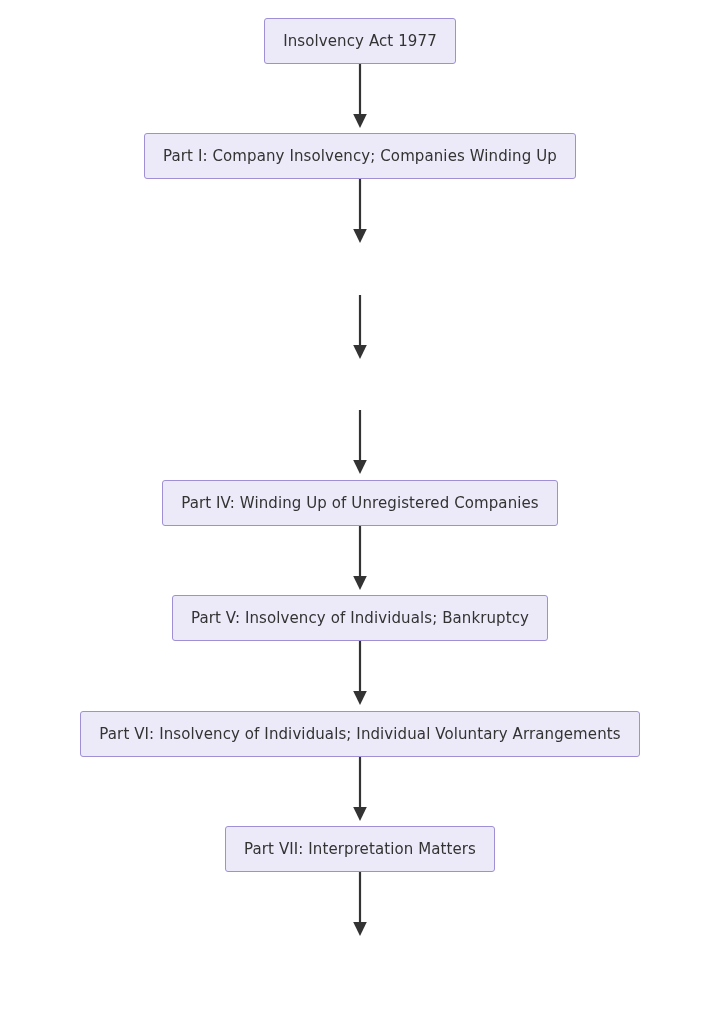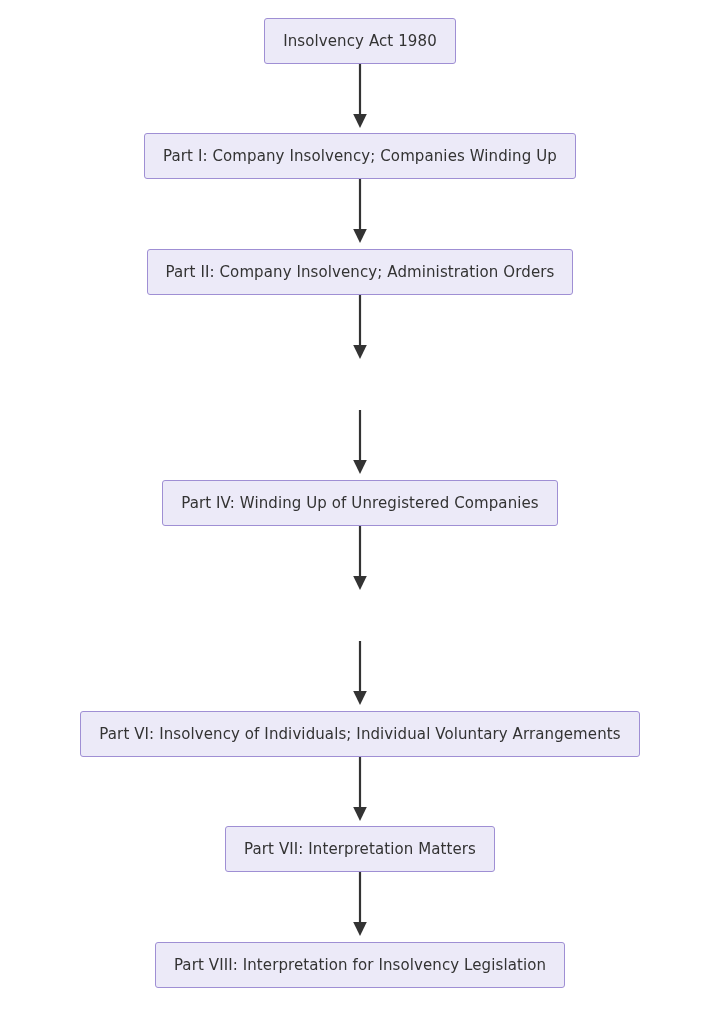--- a/index.html
+++ b/index.html
@@ -55,42 +55,39 @@
     display: block;
     overflow: visible;
   }
 </style>
 </head>
 <body>
 
 <div id="flowchart">
 
   <div class="node-row" style="top:18px;">
-    <div class="node">Insolvency Act 1980</div>
+    <div class="node">Insolvency Act 1977</div>
   </div>
   <div class="edge" style="top:64px;">
     <svg width="20" height="66" viewBox="0 0 20 66" aria-hidden="true">
       <line x1="10" y1="0" x2="10" y2="52" stroke="#333333" stroke-width="2.2"></line>
       <polygon points="10,64 3.2,50 16.8,50" fill="#333333"></polygon>
     </svg>
   </div>
 
   <div class="node-row" style="top:133px;">
     <div class="node">Part I: Company Insolvency; Companies Winding Up</div>
   </div>
   <div class="edge" style="top:179px;">
     <svg width="20" height="66" viewBox="0 0 20 66" aria-hidden="true">
       <line x1="10" y1="0" x2="10" y2="52" stroke="#333333" stroke-width="2.2"></line>
       <polygon points="10,64 3.2,50 16.8,50" fill="#333333"></polygon>
     </svg>
   </div>
 
-  <div class="node-row" style="top:249px;">
-    <div class="node">Part II: Company Insolvency; Administration Orders</div>
-  </div>
   <div class="edge" style="top:295px;">
     <svg width="20" height="66" viewBox="0 0 20 66" aria-hidden="true">
       <line x1="10" y1="0" x2="10" y2="52" stroke="#333333" stroke-width="2.2"></line>
       <polygon points="10,64 3.2,50 16.8,50" fill="#333333"></polygon>
     </svg>
   </div>
 
   <div class="edge" style="top:410px;">
     <svg width="20" height="66" viewBox="0 0 20 66" aria-hidden="true">
       <line x1="10" y1="0" x2="10" y2="52" stroke="#333333" stroke-width="2.2"></line>
@@ -101,20 +98,23 @@
   <div class="node-row" style="top:480px;">
     <div class="node">Part IV: Winding Up of Unregistered Companies</div>
   </div>
   <div class="edge" style="top:526px;">
     <svg width="20" height="66" viewBox="0 0 20 66" aria-hidden="true">
       <line x1="10" y1="0" x2="10" y2="52" stroke="#333333" stroke-width="2.2"></line>
       <polygon points="10,64 3.2,50 16.8,50" fill="#333333"></polygon>
     </svg>
   </div>
 
+  <div class="node-row" style="top:595px;">
+    <div class="node">Part V: Insolvency of Individuals; Bankruptcy</div>
+  </div>
   <div class="edge" style="top:641px;">
     <svg width="20" height="66" viewBox="0 0 20 66" aria-hidden="true">
       <line x1="10" y1="0" x2="10" y2="52" stroke="#333333" stroke-width="2.2"></line>
       <polygon points="10,64 3.2,50 16.8,50" fill="#333333"></polygon>
     </svg>
   </div>
 
   <div class="node-row" style="top:711px;align-items:flex-end;">
     <div class="node">Part VI: Insolvency of Individuals; Individual Voluntary Arrangements</div>
   </div>
@@ -128,17 +128,14 @@
   <div class="node-row" style="top:826px;">
     <div class="node">Part VII: Interpretation Matters</div>
   </div>
   <div class="edge" style="top:872px;">
     <svg width="20" height="66" viewBox="0 0 20 66" aria-hidden="true">
       <line x1="10" y1="0" x2="10" y2="52" stroke="#333333" stroke-width="2.2"></line>
       <polygon points="10,64 3.2,50 16.8,50" fill="#333333"></polygon>
     </svg>
   </div>
 
-  <div class="node-row" style="top:942px;">
-    <div class="node">Part VIII: Interpretation for Insolvency Legislation</div>
-  </div>
 
 </div>
 
 </body></html>

